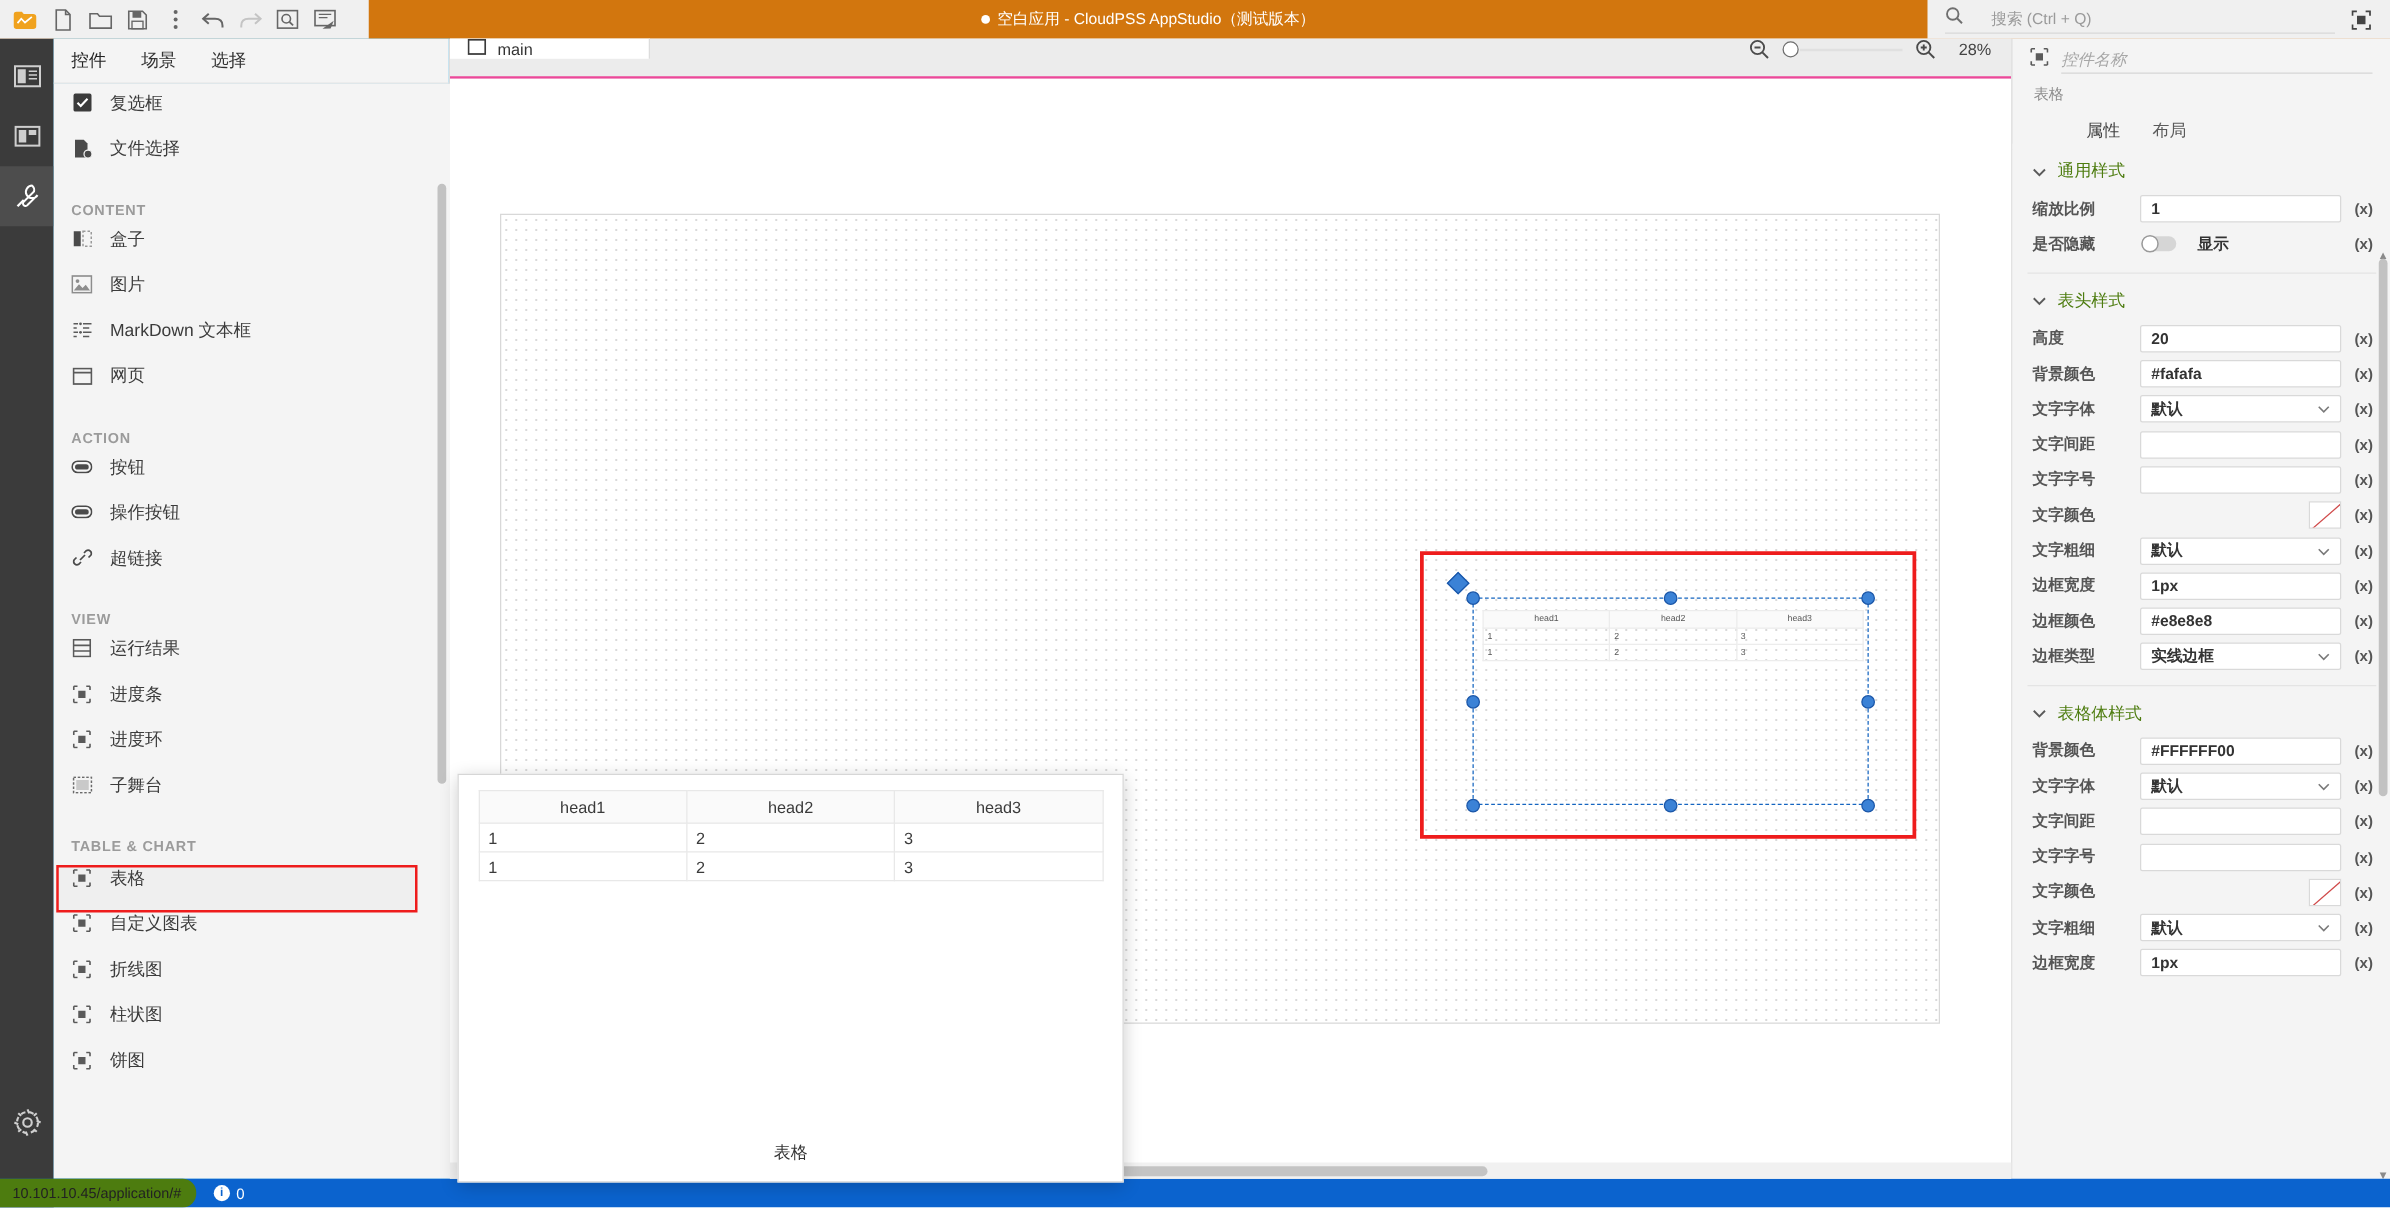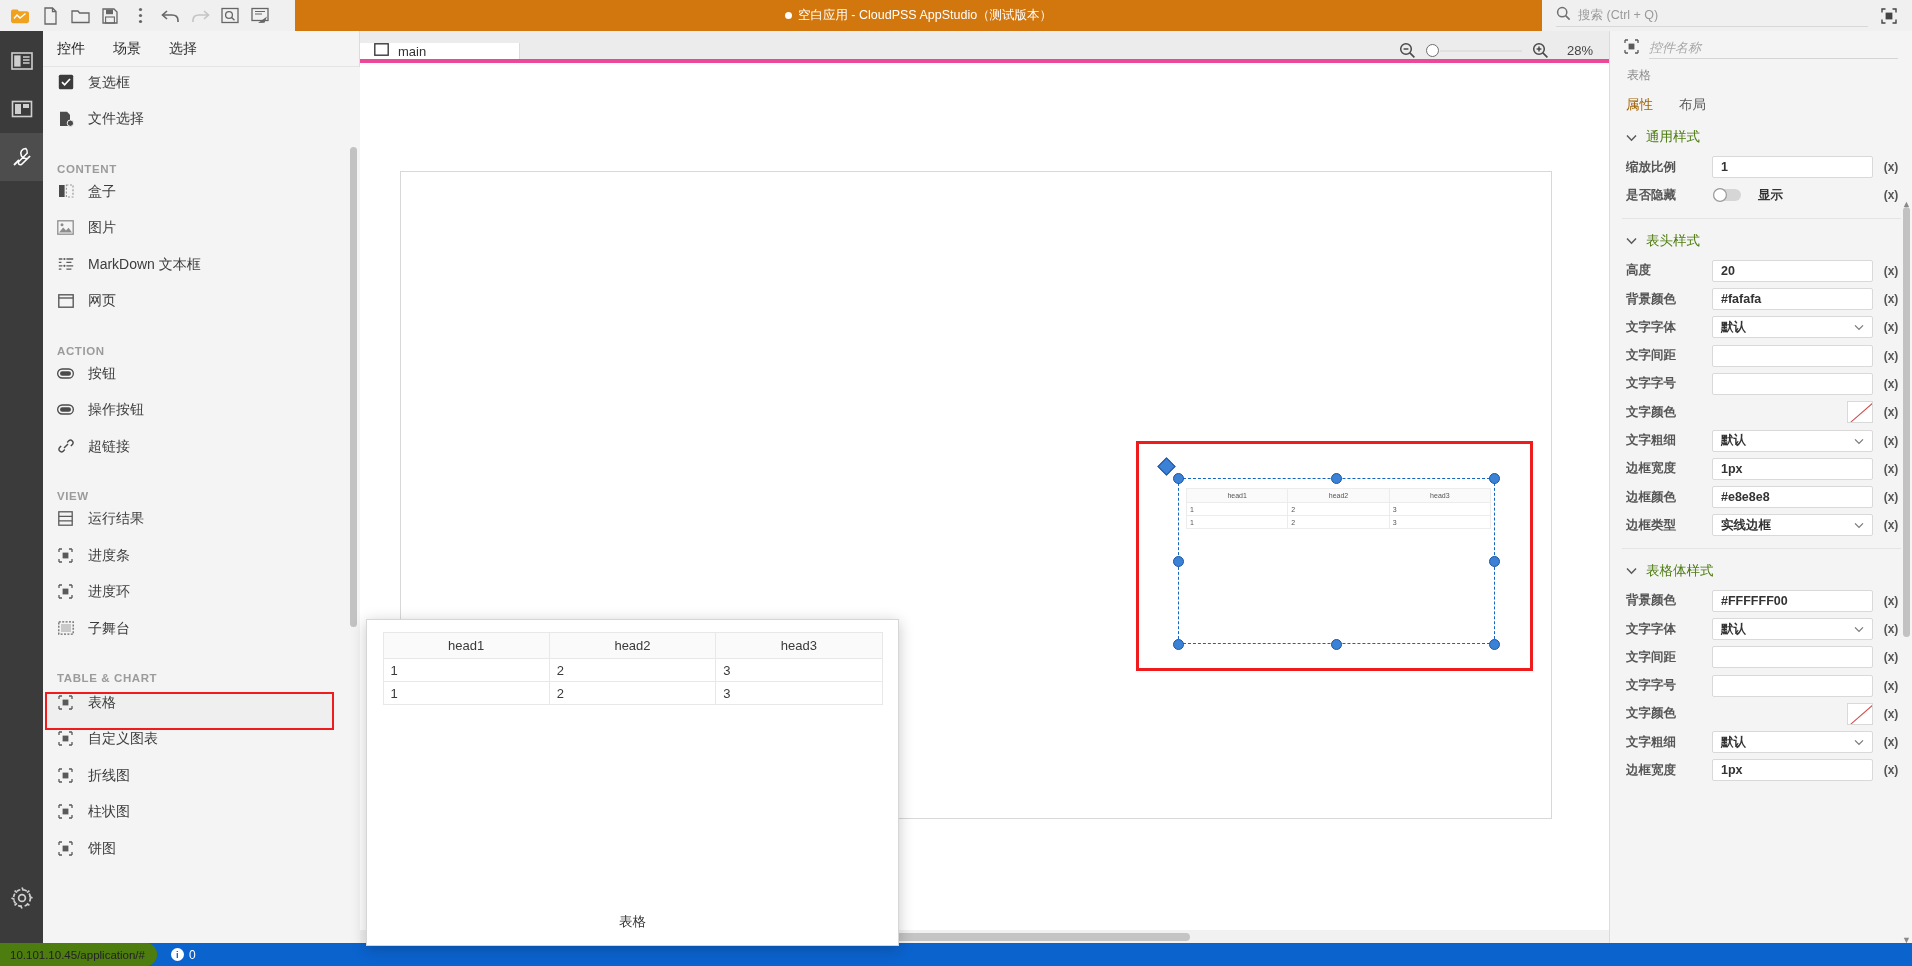--- a/index.html
+++ b/index.html
@@ -33,21 +33,21 @@
   }
   .tb-dot { width: 7px; height: 7px; border-radius: 50%; background: #ffffff; display:inline-block; }
   .tb-right {
     height: 31px; width: 370px; background: #f0f0f0;
     display: flex; align-items: center; padding: 0 10px 0 14px; gap: 8px;
   }
   .tb-search {
     flex: 1; display: flex; align-items: center; gap: 7px;
     border-bottom: 1px solid #d8d8d8; height: 22px;
   }
-  .tb-search-ph { color: #9a9a9a; font-size: 12.5px; }
+  .tb-search-ph { color: #9a9a9a; font-size: 12.5px; margin-left: 15px; }
   .tb-maxbtn { width: 26px; height: 24px; display:flex; align-items:center; justify-content:center; cursor: pointer; }
 
   
   .rail {
     position: absolute; left: 0; top: 31px; width: 43px; height: 935px;
     background: #3b3b3b; display: flex; flex-direction: column; align-items: center;
     padding-top: 6px;
   }
   .rail-item {
     width: 43px; height: 48px; display: flex; align-items: center; justify-content: center;
@@ -109,22 +109,22 @@
     position: absolute; left: 0; bottom: 14px; width: 100%;
     text-align: center; font-size: 13.5px; color: #333;
   }
 
   
   .center {
     position: absolute; left: 360px; top: 31px; width: 1249px; height: 912px;
     background: #ffffff;
   }
   .ct-tabbar {
-    height: 32px; background: #ececec; display: flex; align-items: flex-end;
-    border-bottom: 4px solid #ec4899;
+    height: 32px; background: #ececec; display: flex; align-items: flex-start;
+    border-bottom: 2px solid #ec4899;
   }
   .ct-tab {
     width: 160px; background: #ffffff; display: flex; align-items: center; gap: 9px;
     padding-left: 14px; font-size: 13px; color: #333; cursor: pointer;
     border-right: 1px solid #dcdcdc;
   }
   .ct-toolbar-right {
     margin-left: auto; display: flex; align-items: center; gap: 10px; padding-right: 16px;
   }
   .zi { cursor: pointer; color: #4a4a4a; display: flex; align-items: center; }
@@ -197,21 +197,21 @@
     font-size: 13px; color: #333; font-style: italic; height: 22px; outline: none;
     font-family: "Liberation Sans", sans-serif;
   }
   .rp-name-input::placeholder { color: #a7a7a7; font-style: italic; }
   .rp-subtitle { font-size: 12px; color: #8c8c8c; padding: 2px 0 0 17px; }
   .rp-tabs {
     display: flex; gap: 26px; padding: 12px 0 0 16px;
     border-bottom: 1px solid #e2e2e2; height: 36px;
   }
   .rp-tab { font-size: 13.5px; color: #5a5a5a; cursor: pointer; padding-bottom: 7px; }
-  .rp-tab.active { color: #a16207; border-bottom: 2.5px solid #333; }
+  .rp-tab.active { color: #404040; border-bottom: 2.5px solid #333; margin-left: 43px; }
   .rp-body {
     position: absolute; left: 0; top: 84px; width: 303px; height: 828px;
     overflow: hidden; background: #f4f4f4;
   }
   .rp-section-title {
     display: flex; align-items: center; gap: 9px;
     font-size: 13.5px; color: #4d7c0f; padding: 13px 0 7px 16px; cursor: pointer;
   }
   .rp-sep { height: 1px; background: #e4e4e4; margin: 8px 12px 0 12px; }
   .rp-row {

